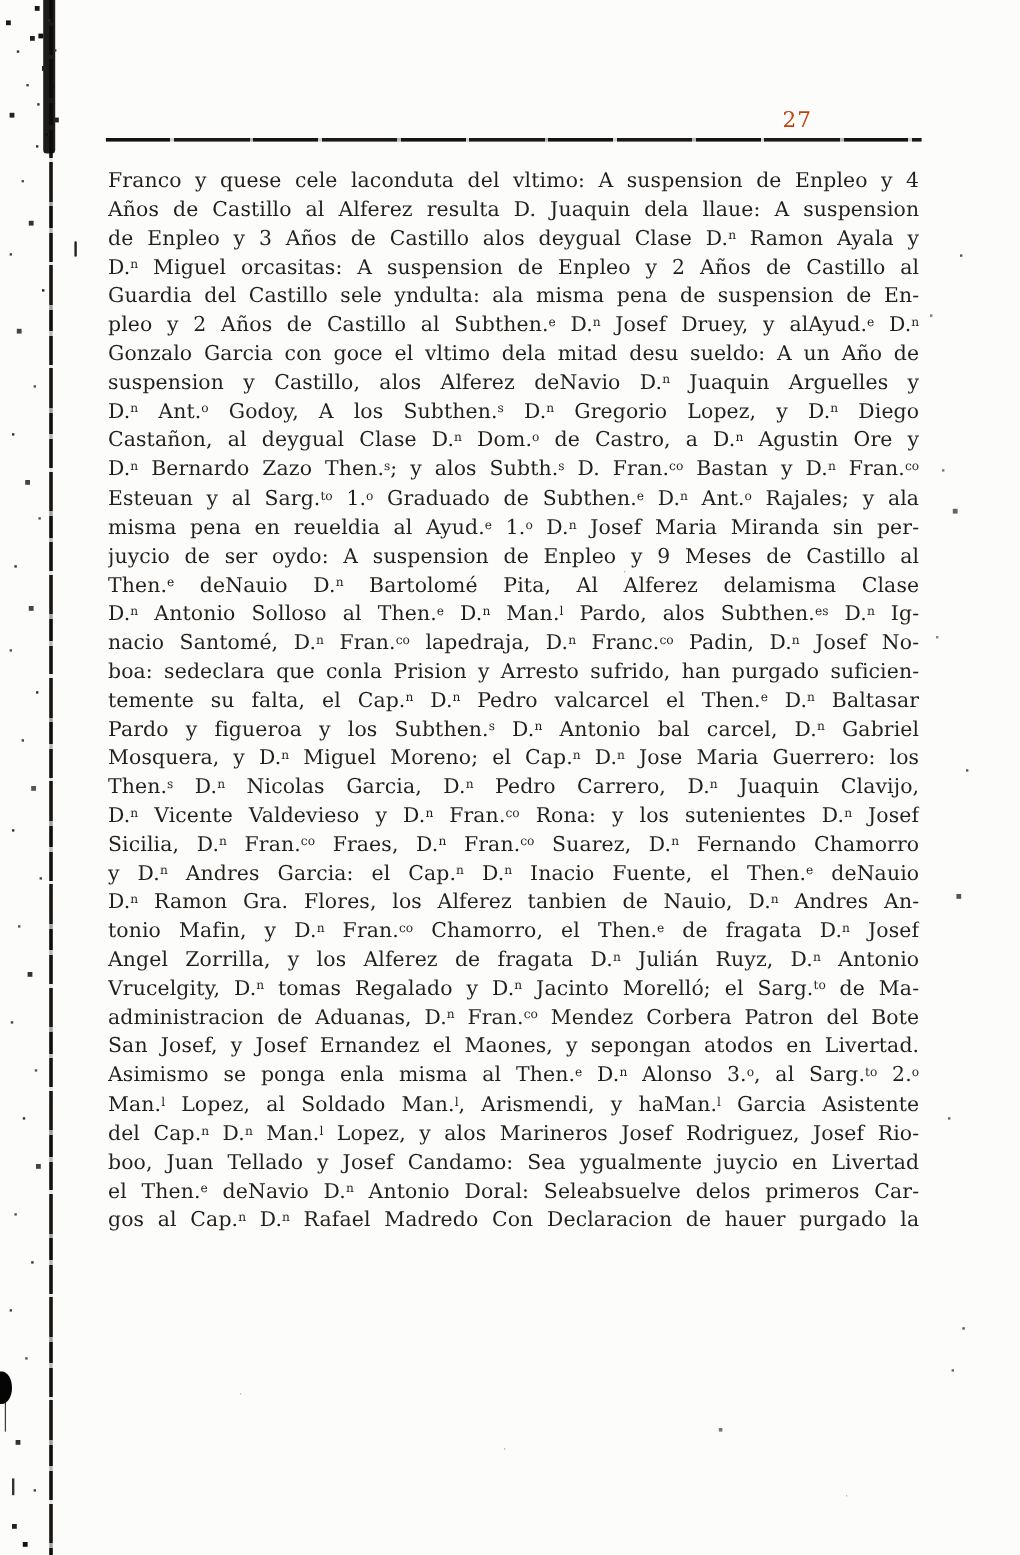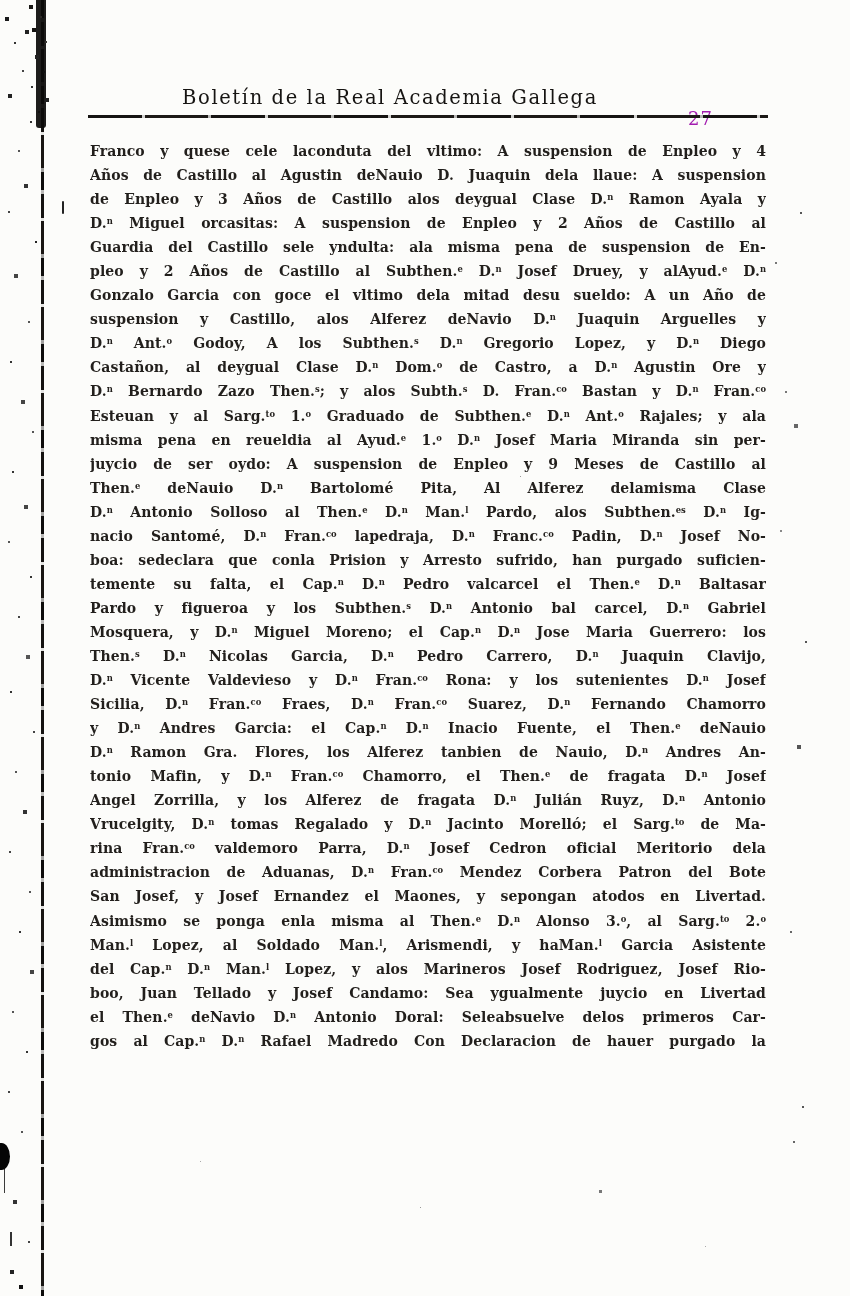--- a/index.html
+++ b/index.html
@@ -74,66 +74,64 @@
       420px 1207px 0 #999, 200px 1161px 0 #aaa, 705px 1246px 0 #aaa;
   }
 
   
   #header-title {
     position: absolute; left: 140px; top: 86px; width: 500px;
     text-align: center; font-size: 19.5px; letter-spacing: 1.6px;
     color: #161412; white-space: nowrap;
   }
   #page-number {
-    position: absolute; left: 652px; top: 108px; width: 40px;
-    font-size: 18px; letter-spacing: 1px; color: #a21caf; margin-left: 36px;
+    position: absolute; left: 652px; top: 90px; width: 40px;
+    font-size: 18px; letter-spacing: 1px; color: #c2410c;
   }
   #header-rule {
     position: absolute; left: 88px; top: 115px; width: 680px; height: 3px;
     background: repeating-linear-gradient(90deg,
       #161412 0 54px, rgba(22,20,18,.18) 54px 57px,
       #1c1916 57px 120px, rgba(22,20,18,.30) 120px 123px);
   }
 
   
   #body-text {
     position: absolute; left: 90px; top: 139px; width: 676px;
   }
   .line {
-    height: 24.05px; line-height: 24.05px; font-size: 14px;
+    height: 24.05px; line-height: 24.05px; font-size: 17px;
     text-align: justify; text-align-last: justify;
     white-space: normal; overflow: hidden;
     letter-spacing: 0.1px;
-    font-weight: bold;
   }
   .line sup {
     font-size: 60%; line-height: 0; vertical-align: 0.45em; letter-spacing: 0;
   }
 </style>
 </head>
 <body>
 
 <div id="page">
 
   <div id="edge-line"></div>
   <div id="edge-top"></div>
   <div id="sp-left"></div>
   <div id="blob"></div>
   <div id="tick-1"></div>
   <div id="tick-2"></div>
   <div id="sp-right"></div>
   <div id="sp-page"></div>
 
-  <div id="header-title">Boletín de la Real Academia Gallega</div>
   <div id="page-number">27</div>
   <div id="header-rule"></div>
 
   <div id="body-text">
       <div class="line">Franco y quese cele laconduta del vltimo: A suspension de Enpleo y 4</div>
-      <div class="line">Años de Castillo al Agustin deNauio D. Juaquin dela llaue: A suspension</div>
+      <div class="line">Años de Castillo al Alferez resulta D. Juaquin dela llaue: A suspension</div>
       <div class="line">de Enpleo y 3 Años de Castillo alos deygual Clase D.<sup>n</sup> Ramon Ayala y</div>
       <div class="line">D.<sup>n</sup> Miguel orcasitas: A suspension de Enpleo y 2 Años de Castillo al</div>
       <div class="line">Guardia del Castillo sele yndulta: ala misma pena de suspension de En-</div>
       <div class="line">pleo y 2 Años de Castillo al Subthen.<sup>e</sup> D.<sup>n</sup> Josef Druey, y alAyud.<sup>e</sup> D.<sup>n</sup></div>
       <div class="line">Gonzalo Garcia con goce el vltimo dela mitad desu sueldo: A un Año de</div>
       <div class="line">suspension y Castillo, alos Alferez deNavio D.<sup>n</sup> Juaquin Arguelles y</div>
       <div class="line">D.<sup>n</sup> Ant.<sup>o</sup> Godoy, A los Subthen.<sup>s</sup> D.<sup>n</sup> Gregorio Lopez, y D.<sup>n</sup> Diego</div>
       <div class="line">Castañon, al deygual Clase D.<sup>n</sup> Dom.<sup>o</sup> de Castro, a D.<sup>n</sup> Agustin Ore y</div>
       <div class="line">D.<sup>n</sup> Bernardo Zazo Then.<sup>s</sup>; y alos Subth.<sup>s</sup> D. Fran.<sup>co</sup> Bastan y D.<sup>n</sup> Fran.<sup>co</sup></div>
       <div class="line">Esteuan y al Sarg.<sup>to</sup> 1.<sup>o</sup> Graduado de Subthen.<sup>e</sup> D.<sup>n</sup> Ant.<sup>o</sup> Rajales; y ala</div>
@@ -147,21 +145,20 @@
       <div class="line">Pardo y figueroa y los Subthen.<sup>s</sup> D.<sup>n</sup> Antonio bal carcel, D.<sup>n</sup> Gabriel</div>
       <div class="line">Mosquera, y D.<sup>n</sup> Miguel Moreno; el Cap.<sup>n</sup> D.<sup>n</sup> Jose Maria Guerrero: los</div>
       <div class="line">Then.<sup>s</sup> D.<sup>n</sup> Nicolas Garcia, D.<sup>n</sup> Pedro Carrero, D.<sup>n</sup> Juaquin Clavijo,</div>
       <div class="line">D.<sup>n</sup> Vicente Valdevieso y D.<sup>n</sup> Fran.<sup>co</sup> Rona: y los sutenientes D.<sup>n</sup> Josef</div>
       <div class="line">Sicilia, D.<sup>n</sup> Fran.<sup>co</sup> Fraes, D.<sup>n</sup> Fran.<sup>co</sup> Suarez, D.<sup>n</sup> Fernando Chamorro</div>
       <div class="line">y D.<sup>n</sup> Andres Garcia: el Cap.<sup>n</sup> D.<sup>n</sup> Inacio Fuente, el Then.<sup>e</sup> deNauio</div>
       <div class="line">D.<sup>n</sup> Ramon Gra. Flores, los Alferez tanbien de Nauio, D.<sup>n</sup> Andres An-</div>
       <div class="line">tonio Mafin, y D.<sup>n</sup> Fran.<sup>co</sup> Chamorro, el Then.<sup>e</sup> de fragata D.<sup>n</sup> Josef</div>
       <div class="line">Angel Zorrilla, y los Alferez de fragata D.<sup>n</sup> Julián Ruyz, D.<sup>n</sup> Antonio</div>
       <div class="line">Vrucelgity, D.<sup>n</sup> tomas Regalado y D.<sup>n</sup> Jacinto Morelló; el Sarg.<sup>to</sup> de Ma-</div>
-      <div class="line">rina Fran.<sup>co</sup> valdemoro Parra, D.<sup>n</sup> Josef Cedron oficial Meritorio dela</div>
       <div class="line">administracion de Aduanas, D.<sup>n</sup> Fran.<sup>co</sup> Mendez Corbera Patron del Bote</div>
       <div class="line">San Josef, y Josef Ernandez el Maones, y sepongan atodos en Livertad.</div>
       <div class="line">Asimismo se ponga enla misma al Then.<sup>e</sup> D.<sup>n</sup> Alonso 3.<sup>o</sup>, al Sarg.<sup>to</sup> 2.<sup>o</sup></div>
       <div class="line">Man.<sup>l</sup> Lopez, al Soldado Man.<sup>l</sup>, Arismendi, y haMan.<sup>l</sup> Garcia Asistente</div>
       <div class="line">del Cap.<sup>n</sup> D.<sup>n</sup> Man.<sup>l</sup> Lopez, y alos Marineros Josef Rodriguez, Josef Rio-</div>
       <div class="line">boo, Juan Tellado y Josef Candamo: Sea ygualmente juycio en Livertad</div>
       <div class="line">el Then.<sup>e</sup> deNavio D.<sup>n</sup> Antonio Doral: Seleabsuelve delos primeros Car-</div>
       <div class="line">gos al Cap.<sup>n</sup> D.<sup>n</sup> Rafael Madredo Con Declaracion de hauer purgado la</div>
     </div>
 

